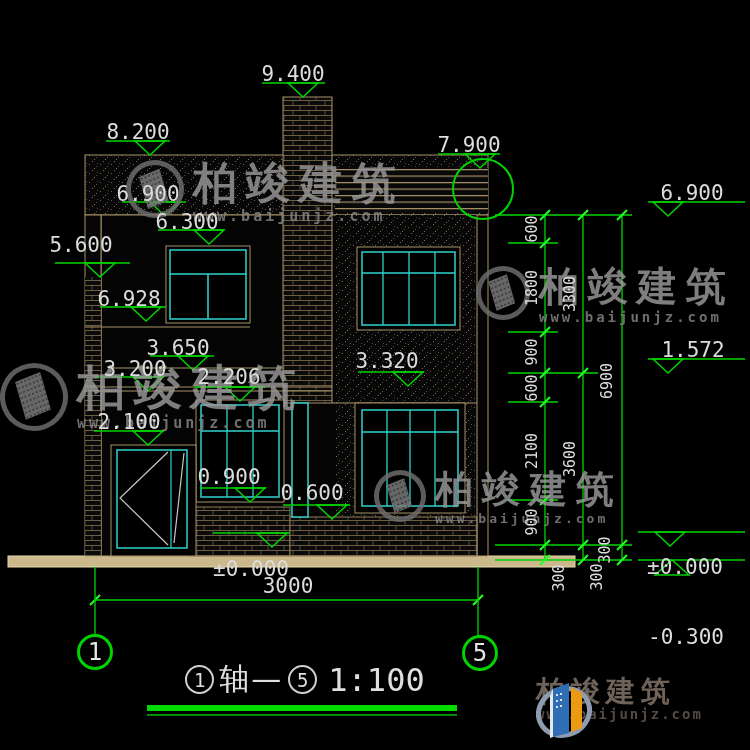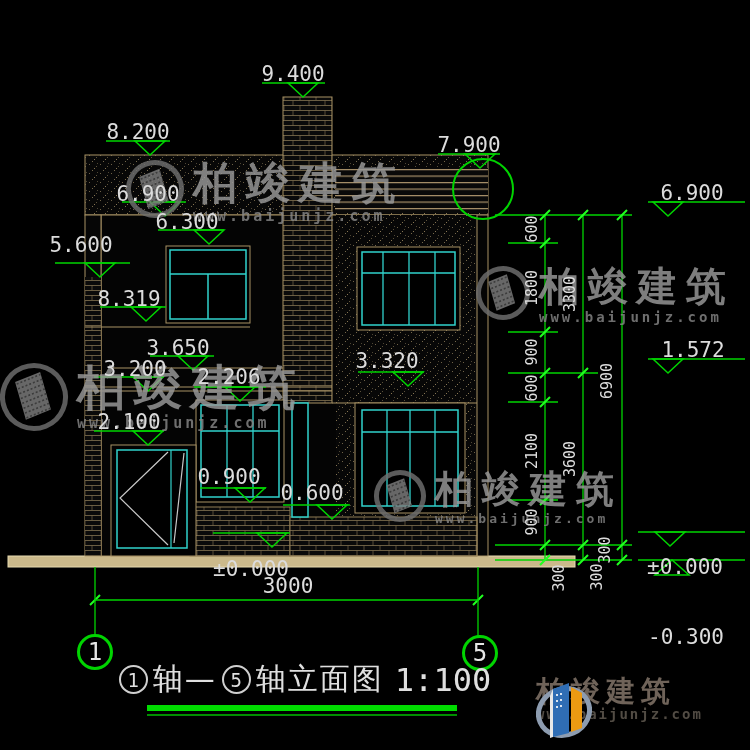--- a/index.html
+++ b/index.html
@@ -199,21 +199,21 @@
     <b class="wm-url">www.baijunjz.com</b>
   </span>
 </div>
 
 <span class="t big" style="left:258px;top:63px">9.400</span>
 <span class="t big" style="left:103px;top:121px">8.200</span>
 <span class="t big" style="left:434px;top:134px">7.900</span>
 <span class="t big" style="left:113px;top:183px">6.900</span>
 <span class="t big" style="left:152px;top:211px">6.300</span>
 <span class="t big" style="left:46px;top:234px">5.600</span>
-<span class="t big" style="left:94px;top:288px">8.319</span>
+<span class="t big" style="left:94px;top:288px">6.928</span>
 <span class="t big" style="left:143px;top:337px">3.650</span>
 <span class="t big" style="left:100px;top:358px">3.200</span>
 <span class="t big" style="left:194px;top:366px">2.206</span>
 <span class="t big" style="left:352px;top:350px">3.320</span>
 <span class="t big" style="left:94px;top:411px">2.100</span>
 <span class="t big" style="left:194px;top:466px">0.900</span>
 <span class="t big" style="left:277px;top:482px">0.600</span>
 <span class="t big wide" style="left:211px;top:511px">±0.000</span>
 <span class="t big" style="left:657px;top:182px">6.900</span>
 <span class="t big" style="left:658px;top:339px">1.572</span>
@@ -238,21 +238,20 @@
   <span>1</span>
 </div>
 <div class="axb" style="left:463px;top:636px">
   <span>5</span>
 </div>
 
 <div class="title-row">
   <span class="bub">1</span>
   <span class="tt">轴—</span>
   <span class="bub">5</span>
-  <span class="tt">轴立面图</span>
   <span class="ts">1:100</span>
 </div>
 
 <div class="logo">
   <svg width="56" height="66" viewBox="0 0 56 66">
     <ellipse cx="28" cy="36" rx="26" ry="23" fill="none" stroke="#8d9cb0" stroke-width="5" transform="rotate(-24 28 36)"></ellipse>
     <polygon points="14,20 17,13 17,61 14,62" fill="#e8e8e8"></polygon>
     <polygon points="17,13 33,7 33,57 17,61" fill="#2f6db4"></polygon>
     <polygon points="35,11 46,17 46,52 35,56" fill="#ec9a12"></polygon>
     <g fill="#dce6f2">

